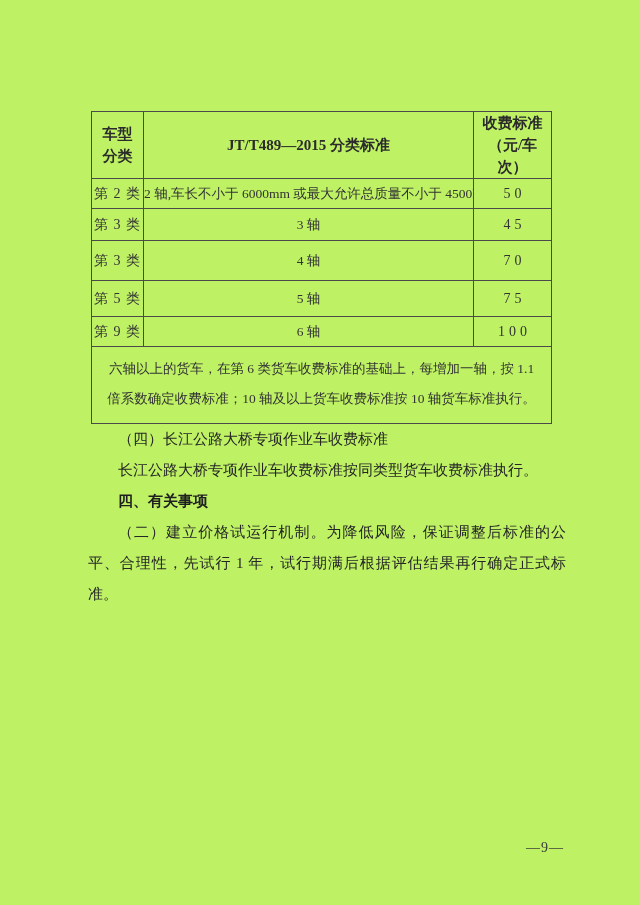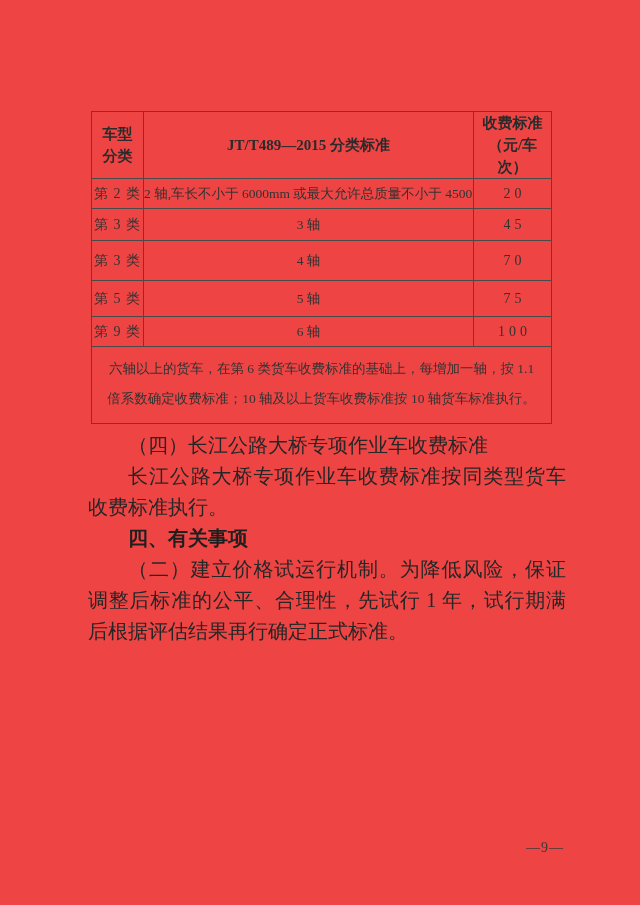--- a/index.html
+++ b/index.html
@@ -5,21 +5,21 @@
   * { margin: 0; padding: 0; box-sizing: border-box; }
   html, body { background: #ffffff; }
   body {
     width: 640px; height: 905px;
     font-family: "Liberation Serif", "DejaVu Serif", serif;
     color: #2e2e2e;
   }
   .doc-page {
     position: relative;
     width: 640px; height: 905px;
-    background: #ef4444;
+    background: #bef264;
     overflow: hidden;
   }
   .content {
     position: absolute;
     left: 88px; top: 111px;
     width: 478px;
   }
   
   table.fee-table {
     border-collapse: collapse;
@@ -52,22 +52,21 @@
   tr.row-6 td { height: 30px; }
   td.footnote-cell {
     text-align: left;
     font-size: 13.5px;
     line-height: 30px;
     padding: 7px 10px 9px 10px;
     white-space: normal;
   }
   
   .body-text {
-    margin-top: 6px;
-    font-size: 20px;
+    font-size: 15px;
     line-height: 31px;
     color: #262626;
   }
   .body-text p {
     text-indent: 2em;
     text-align: justify;
   }
   p.section-heading {
     font-weight: bold;
     color: #1f1f1f;
@@ -104,21 +103,21 @@
           <th>
             <div>收费标准</div>
             <div>（元/车次）</div>
           </th>
         </tr>
       </thead>
       <tbody>
         <tr class="row-2">
           <td class="cell-type">第 2 类</td>
           <td class="cell-standard">2 轴,车长不小于 6000mm 或最大允许总质量不小于 4500kg</td>
-          <td class="cell-fee">20</td>
+          <td class="cell-fee">50</td>
         </tr>
         <tr class="row-3">
           <td class="cell-type">第 3 类</td>
           <td class="cell-standard">3 轴</td>
           <td class="cell-fee">45</td>
         </tr>
         <tr class="row-4">
           <td class="cell-type">第 3 类</td>
           <td class="cell-standard">4 轴</td>
           <td class="cell-fee">70</td>

